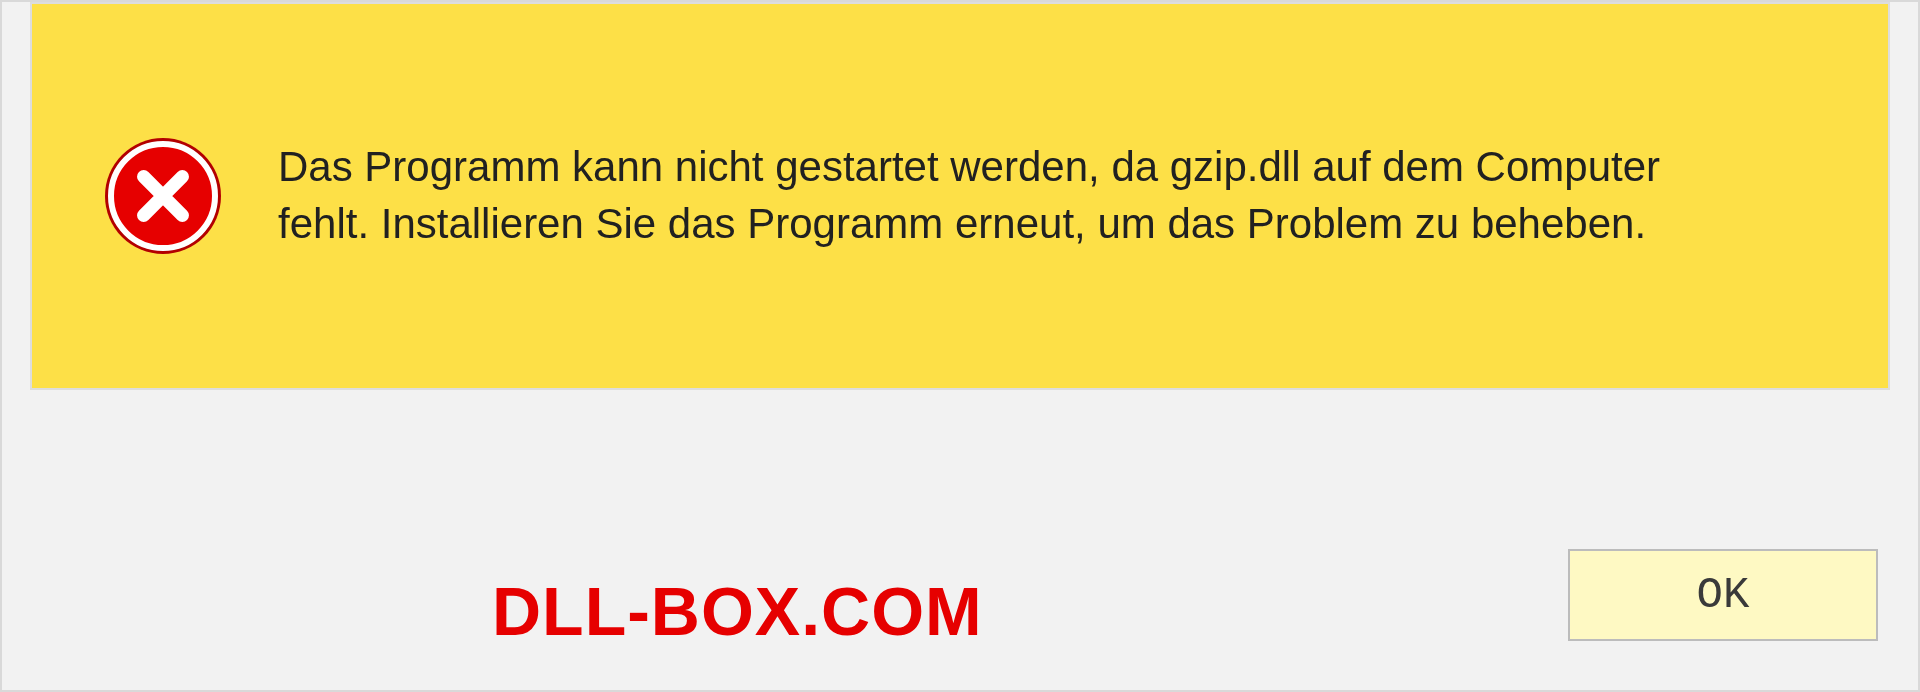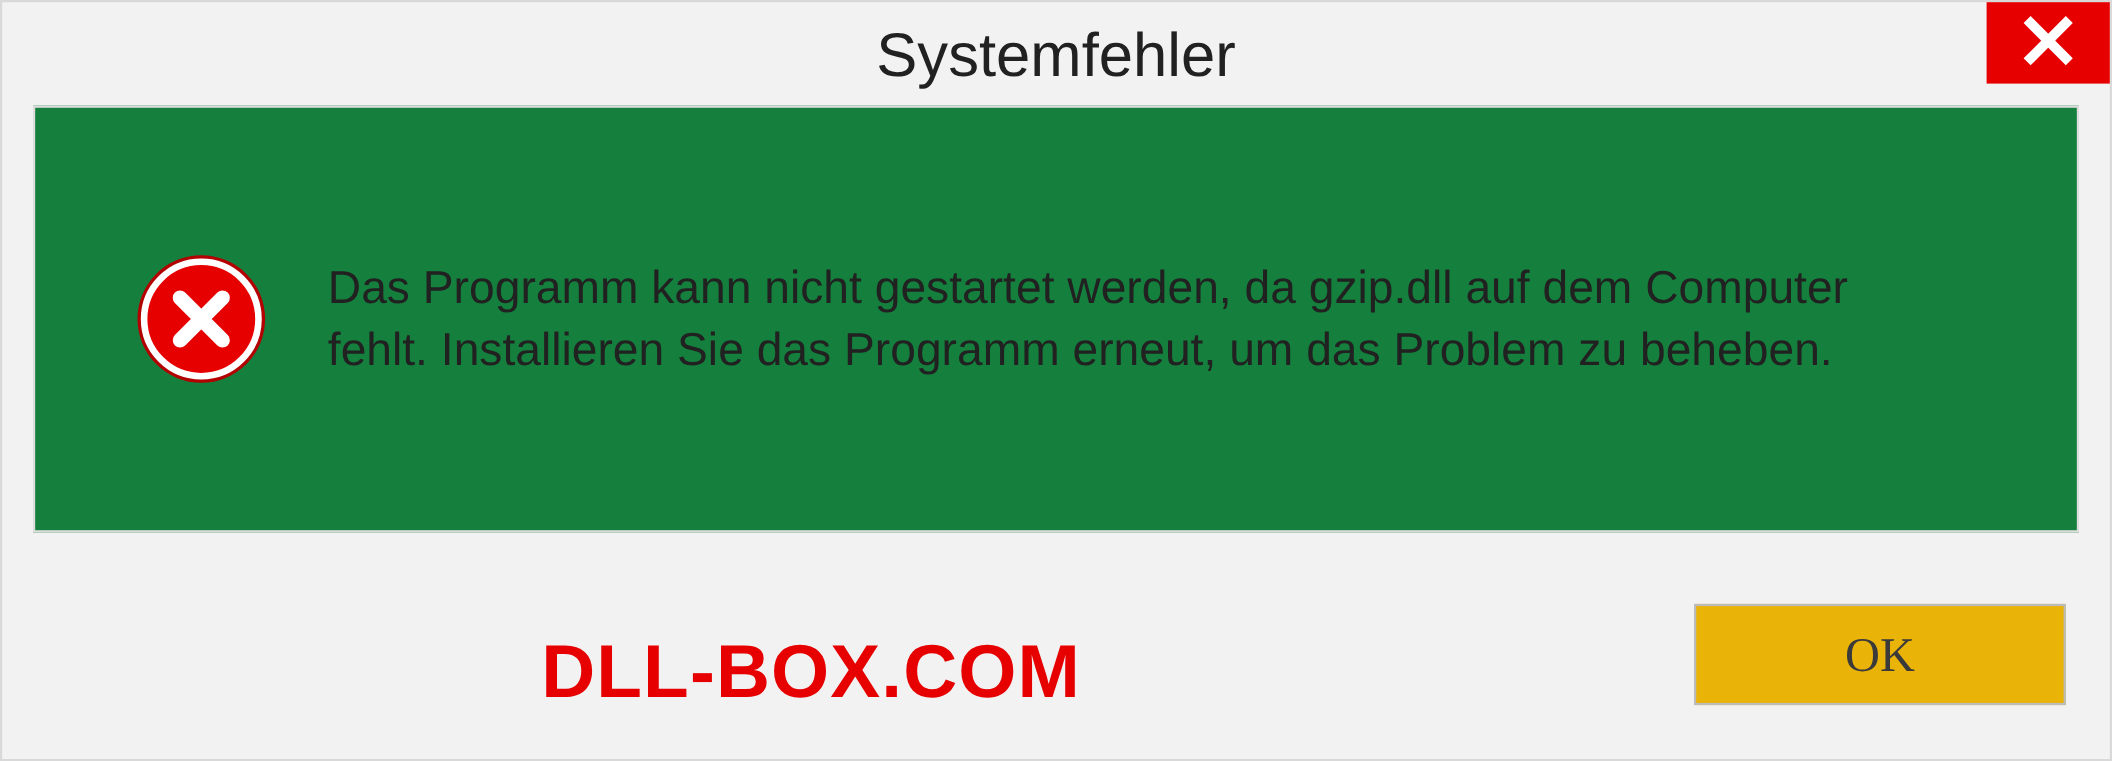--- a/index.html
+++ b/index.html
@@ -35,26 +35,26 @@
       background: #e60000;
       display: flex;
       align-items: center;
       justify-content: center;
       cursor: pointer;
     }
     .close-btn svg { width: 48px; height: 48px; }
 
     .content-panel {
       margin: 0 28px;
-      background: #15803d;
+      background: #fde047;
       border: 2px solid #dddddd;
       height: 388px;
       display: flex;
       align-items: center;
-      padding: 0 80px 0 96px;
+      padding: 0 80px 0 76px;
       gap: 60px;
     }
 
     .error-icon {
       width: 110px;
       height: 110px;
       flex-shrink: 0;
       border-radius: 50%;
       background: #e60000;
       border: 6px solid #ffffff;
@@ -91,48 +91,38 @@
       font-weight: 900;
       color: #e60000;
       letter-spacing: 1px;
       font-family: Arial, Helvetica, sans-serif;
       position: absolute;
       left: 490px;
       bottom: 40px;
     }
 
     .ok-btn {
-      width: 338px;
+      width: 310px;
       height: 92px;
-      background: #eab308;
+      background: #fef9c3;
       border: 2px solid #bcbcbc;
       font-size: 44px;
       color: #3a3a3a;
       display: flex;
       align-items: center;
       justify-content: center;
       cursor: pointer;
-      font-family: Liberation Serif, serif;
+      font-family: Liberation Mono, monospace;
     }
   </style>
 </head>
 <body>
 
 <div class="dialog">
 
-  <div class="titlebar">
-    <div class="titlebar-title">Systemfehler</div>
-    <div class="close-btn">
-      <span>
-        <svg viewBox="0 0 24 24">
-            <path d="M4 4 L20 20 M20 4 L4 20" stroke="#ffffff" stroke-width="4.5" stroke-linecap="square" fill="none"></path>
-          </svg>
-      </span>
-    </div>
-  </div>
 
   <div class="content-panel">
     <div class="error-icon">
       <svg viewBox="0 0 24 24">
           <path d="M4 4 L20 20 M20 4 L4 20" stroke="#ffffff" stroke-width="5.5" stroke-linecap="round" fill="none"></path>
         </svg>
     </div>
     <div class="message">Das Programm kann nicht gestartet werden, da gzip.dll auf dem Computer fehlt. Installieren Sie das Programm erneut, um das Problem zu beheben.</div>
   </div>
 

